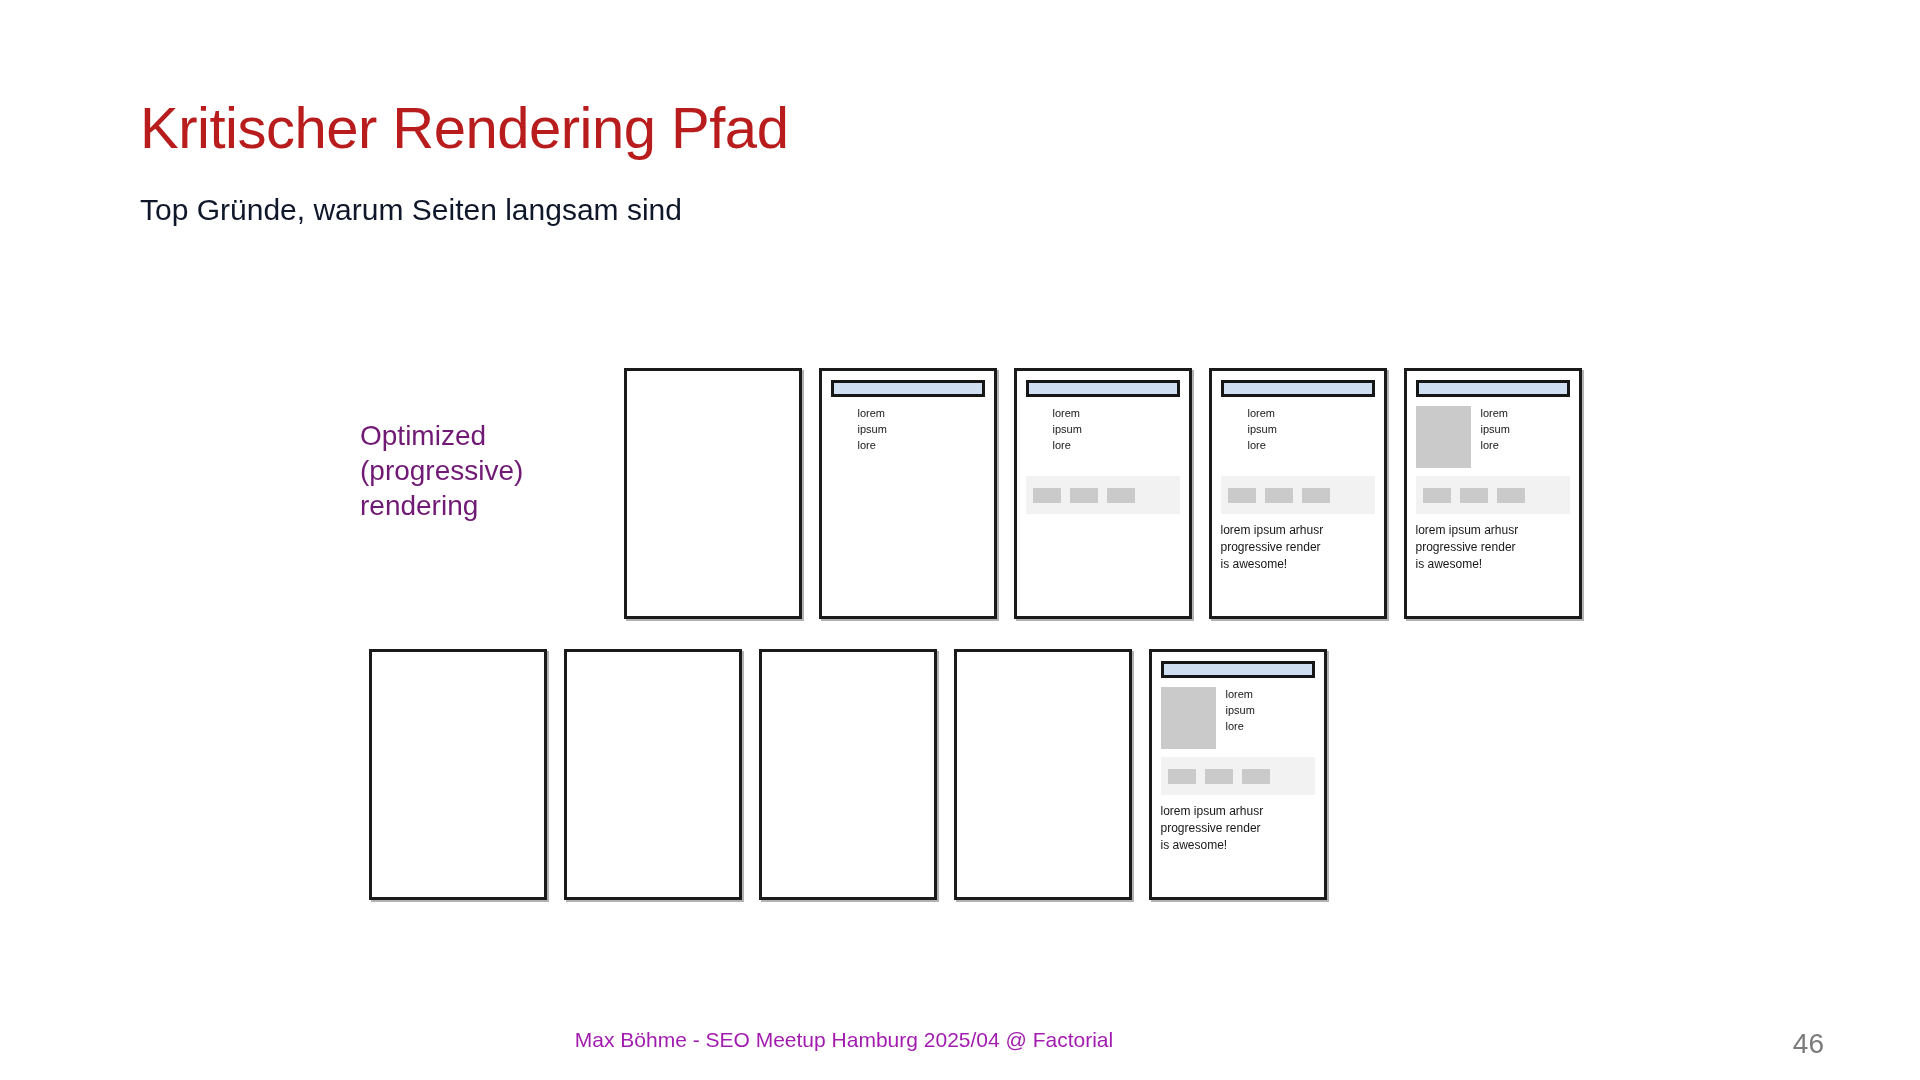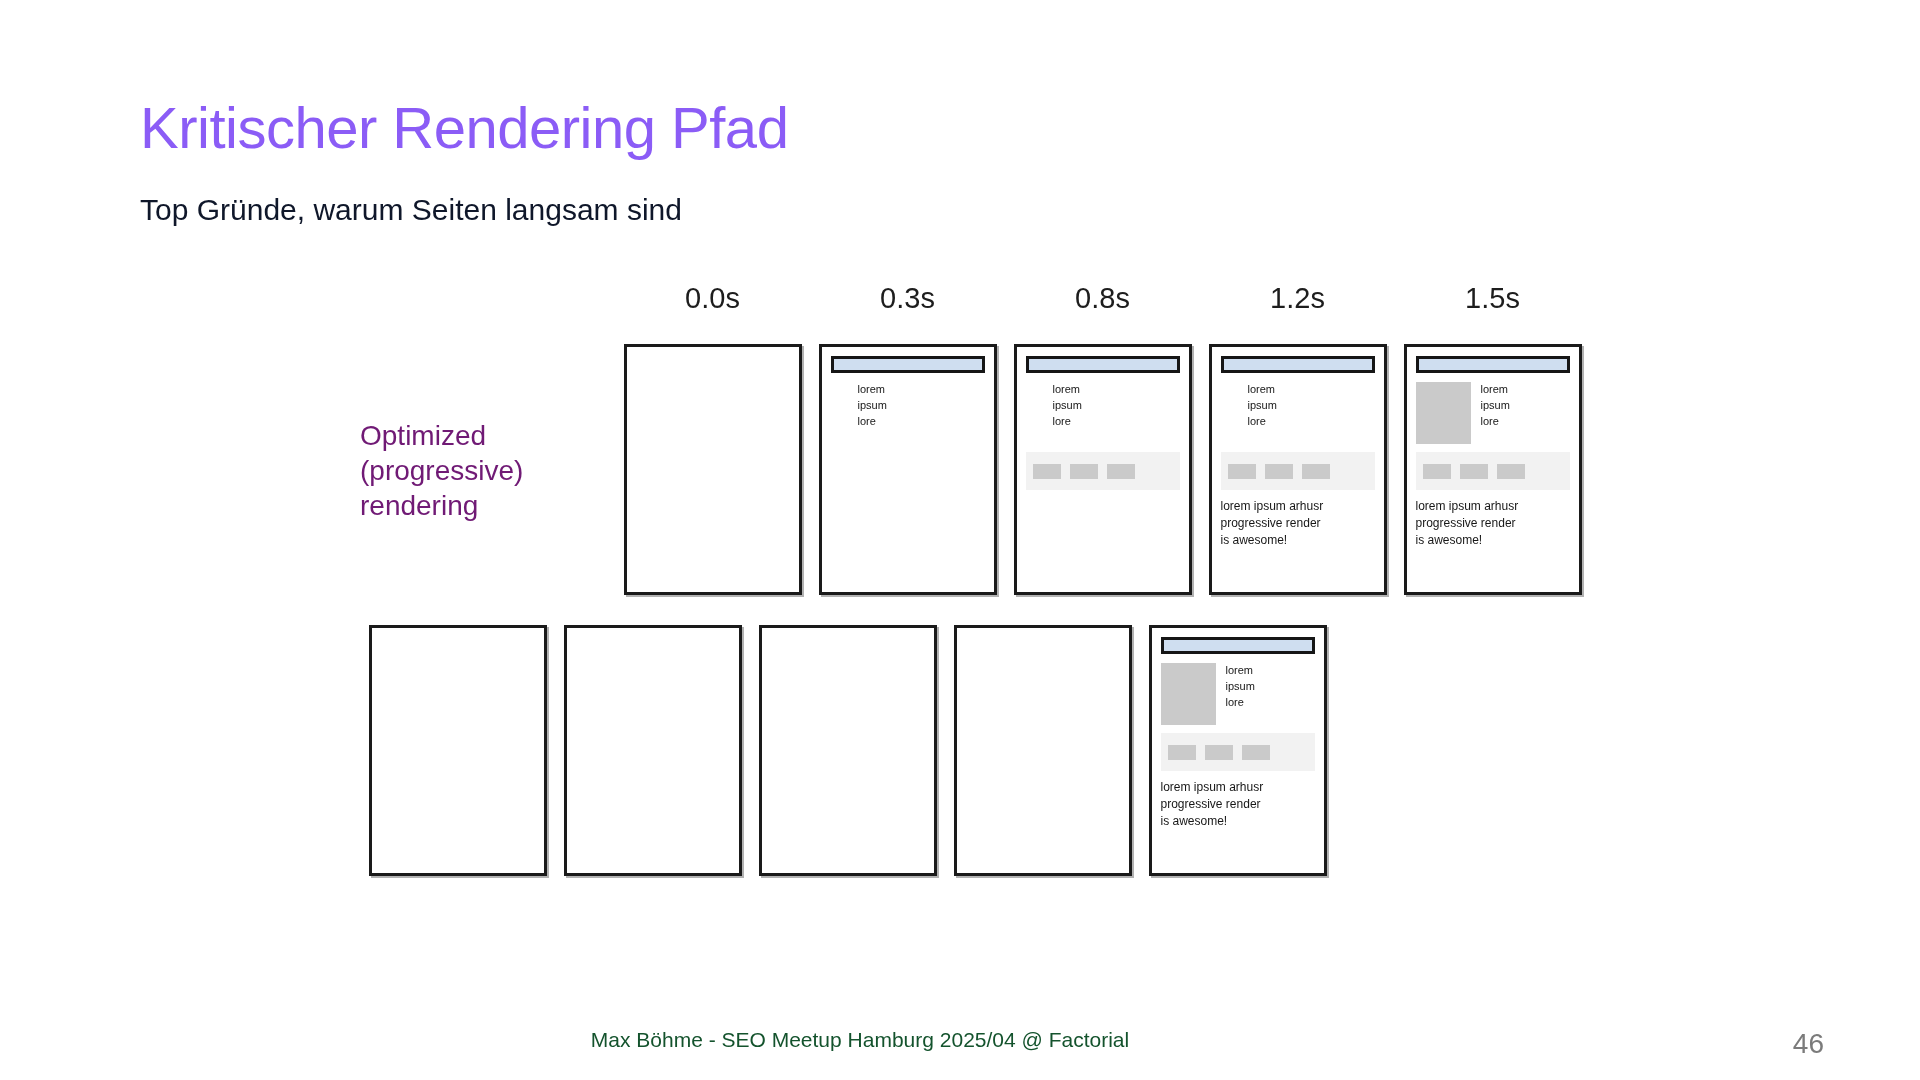--- a/index.html
+++ b/index.html
@@ -19,21 +19,21 @@
     background: #ffffff;
   }
 
   
   .slide-title {
     position: absolute;
     left: 140px;
     top: 96px;
     font-size: 58px;
     font-weight: 400;
-    color: #8b5cf6;
+    color: #b91c1c;
     letter-spacing: -0.5px;
     line-height: 1.1;
     white-space: nowrap;
   }
 
   .slide-subtitle {
     position: absolute;
     left: 140px;
     top: 192px;
     font-size: 30px;
@@ -94,20 +94,21 @@
     width: 975px;
     height: 253px;
   }
 
   .card-slot {
     width: 195px;
     height: 253px;
     display: flex;
     justify-content: center;
     align-items: flex-start;
+    margin-top: 24px;
   }
 
   
   .card {
     position: relative;
     width: 178px;
     height: 251px;
     background: #ffffff;
     border: 3px solid #1a1a1a;
     padding: 9px 9px 8px 9px;
@@ -175,26 +176,26 @@
     font-size: 12px;
     line-height: 1.42;
     color: #171717;
     flex: 0 0 auto;
   }
   .para span { display: block; }
 
   
   .footer-note {
     position: absolute;
-    left: 16px;
+    left: 0;
     top: 1028px;
     width: 1688px;
     text-align: center;
     font-size: 21px;
-    color: #14532d;
+    color: #a21caf;
   }
 
   .page-number {
     position: absolute;
     right: 96px;
     top: 1028px;
     font-size: 28px;
     color: #7b7b7b;
     text-align: right;
     width: 90px;
@@ -204,27 +205,20 @@
 <body>
 
 <div class="slide">
 
   <div class="slide-title">Kritischer Rendering Pfad</div>
 
   <div class="slide-subtitle">Top Gründe, warum Seiten langsam sind</div>
 
   <div class="diagram">
 
-    <div class="time-header-row">
-      <div class="time-label">0.0s</div>
-      <div class="time-label">0.3s</div>
-      <div class="time-label">0.8s</div>
-      <div class="time-label">1.2s</div>
-      <div class="time-label">1.5s</div>
-    </div>
 
     <div class="row-band top">
       <div class="row-label">
         <span>Optimized</span>
         <span>(progressive)</span>
         <span>rendering</span>
       </div>
       <div class="cards">
           <div class="card-slot">
             <div class="card"></div>

